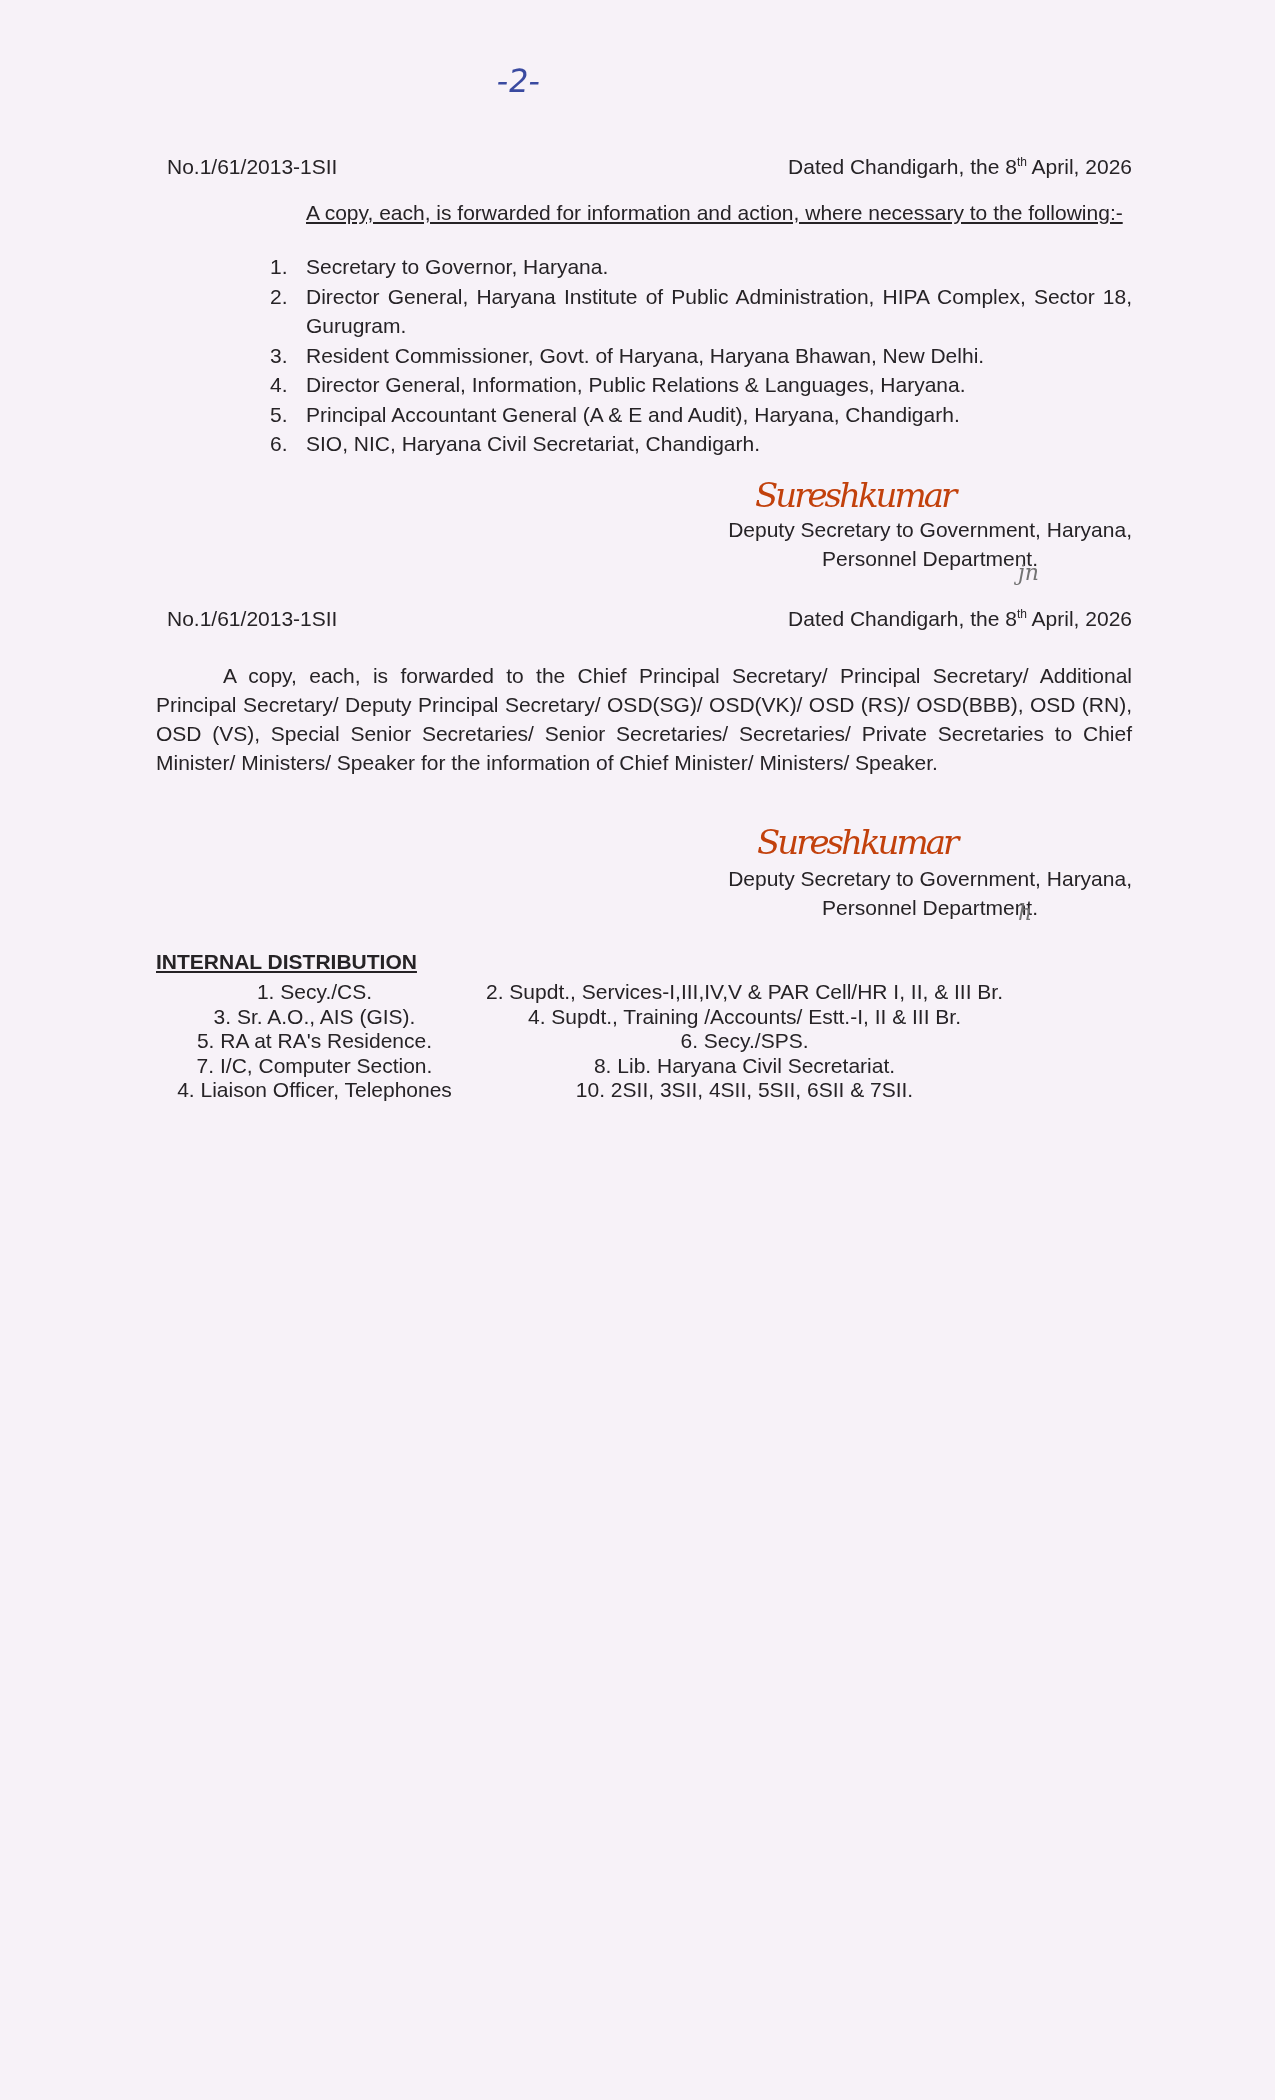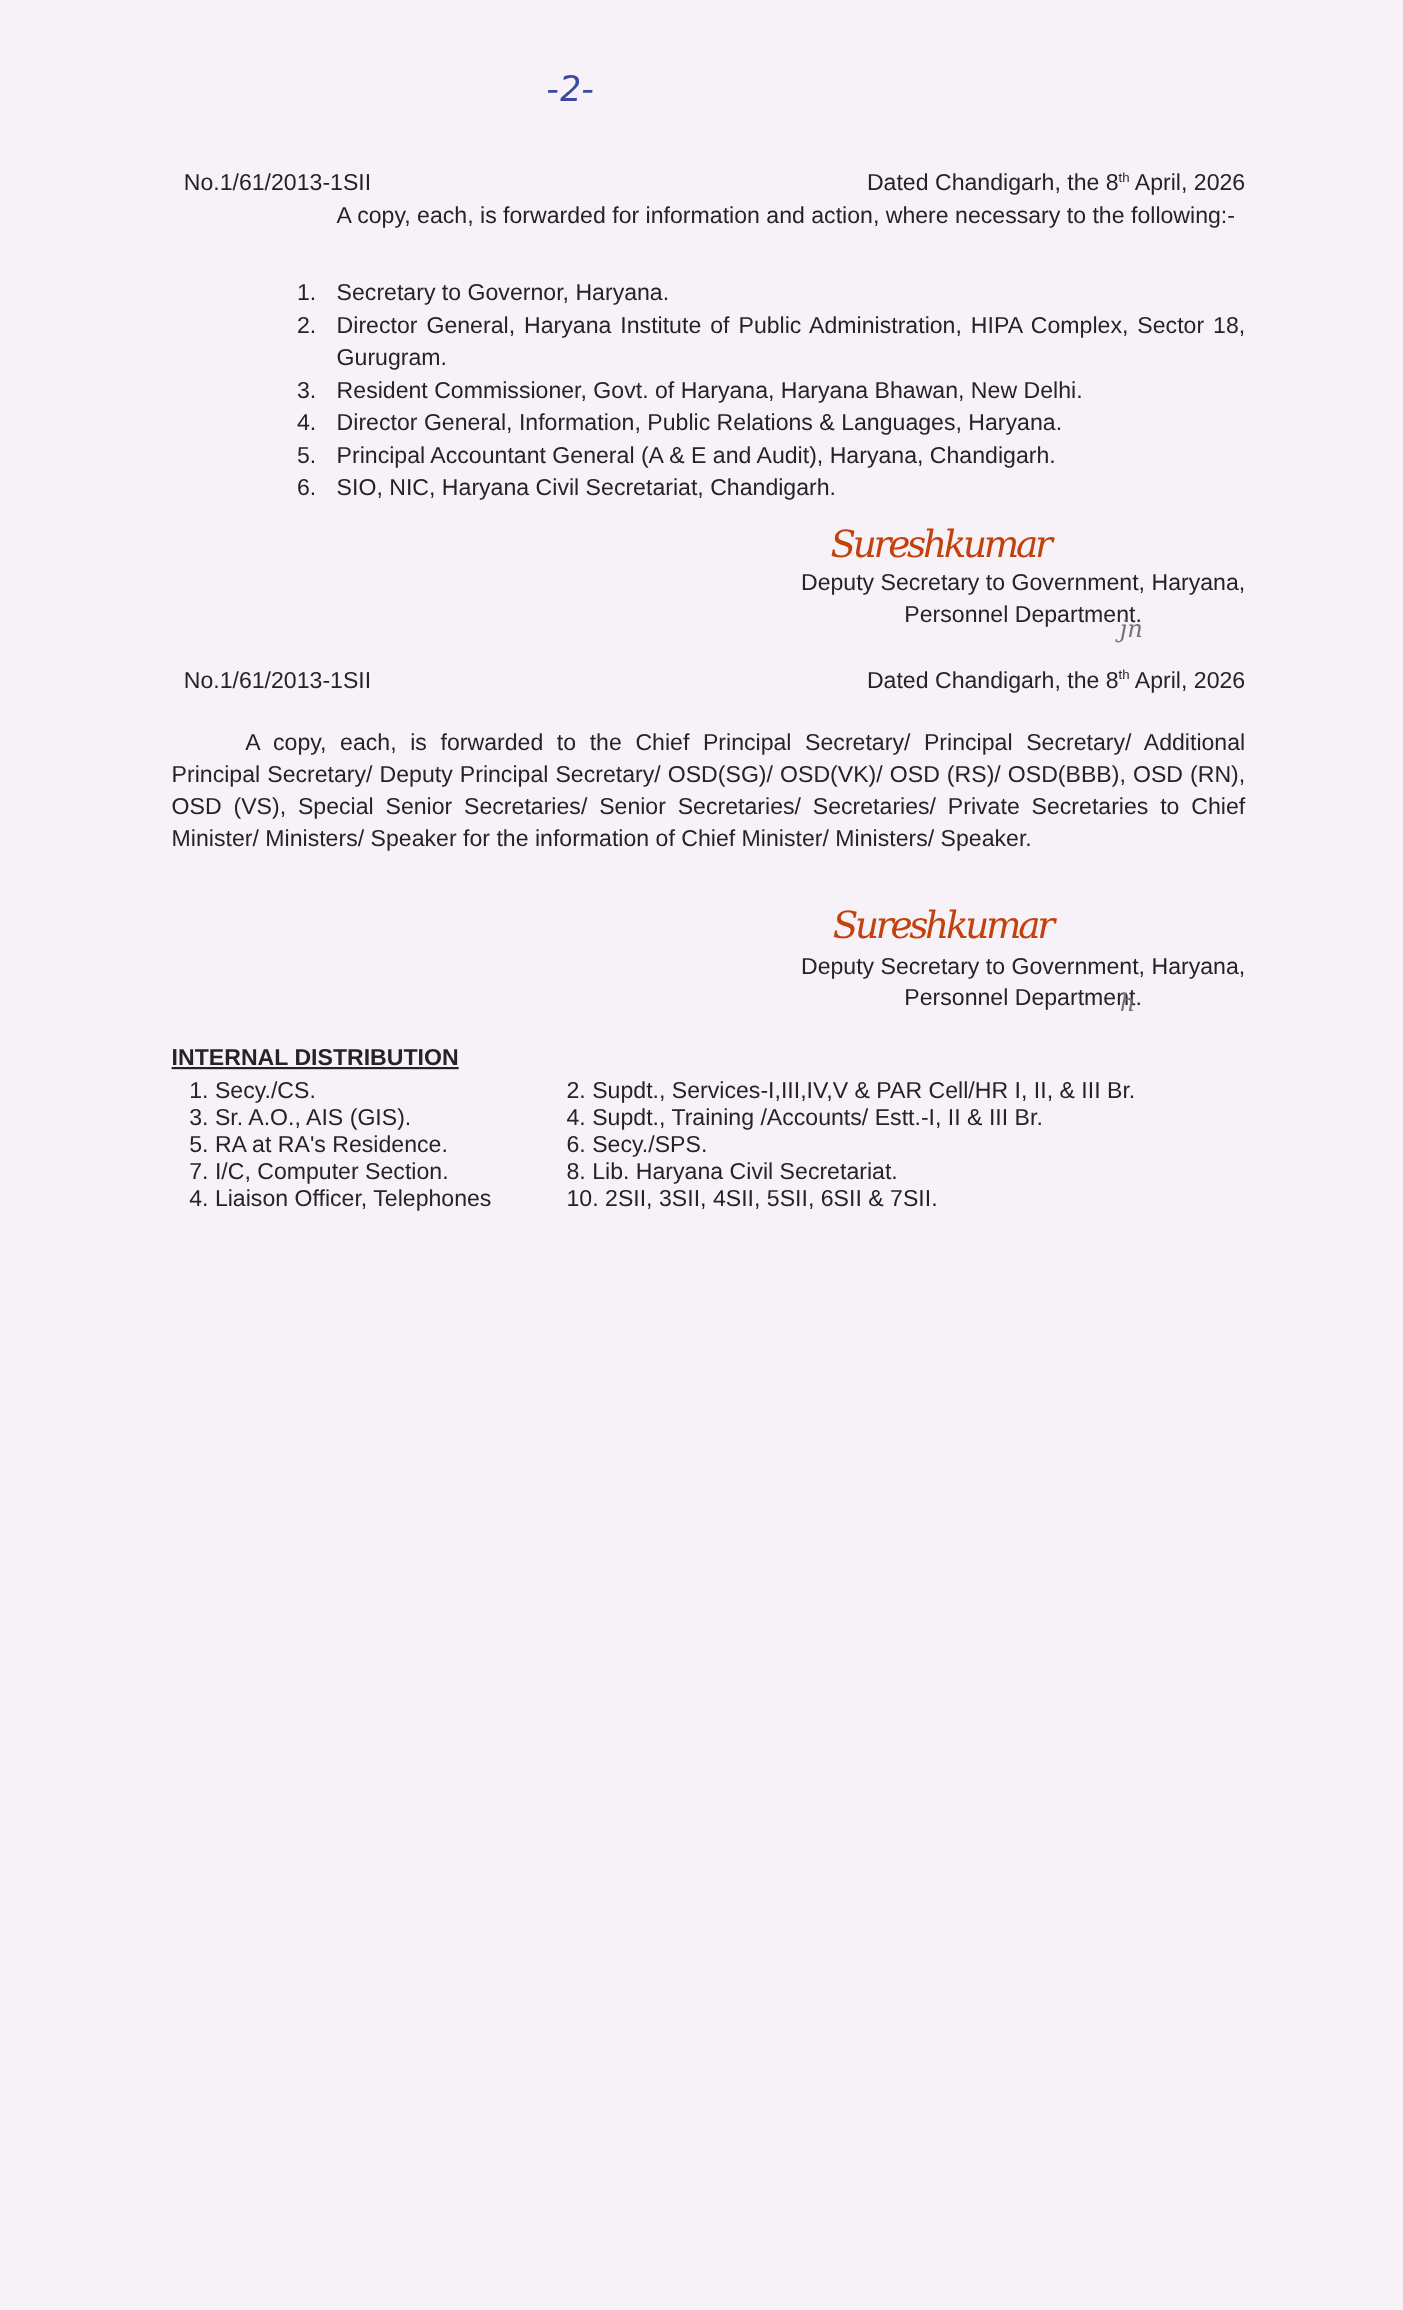--- a/index.html
+++ b/index.html
@@ -27,32 +27,32 @@
   .sign-block .desig { display:block; }
   .signature {
     position:absolute; font-family:"DejaVu Serif", serif; font-style:italic;
     color:#c2410c; font-size:34px; letter-spacing:-3px;
   }
   .initials {
     position:absolute; font-family:"DejaVu Serif", serif; font-style:italic;
     color:#737373; font-size:22px;
   }
   .dist-title { position:absolute; left:156px; top:950px; font-size:21px; font-weight:bold; text-decoration:underline; }
-  .dist-grid { position:absolute; left:172px; top:980px; display:grid; grid-template-columns:343px auto; font-size:21px; line-height:24.5px; }
+  .dist-grid { position:absolute; left:143px; top:980px; display:grid; grid-template-columns:343px auto; font-size:21px; line-height:24.5px;text-align:center; }
   sup { font-size:12px; line-height:0; vertical-align:super; }
 </style>
 </head>
 <body>
 
 <div class="page-mark">-2-</div>
 
 <div class="line left" style="top:155px;">No.1/61/2013-1SII</div>
 <div class="line right-date" style="top:155px;"><span>Dated Chandigarh, the 8</span><sup>th</sup><span> April, 2026</span></div>
 
-<div class="para" style="top:182px;"><span class="indent"></span><span>A copy, each, is forwarded for information and action, where necessary to the following:-</span></div>
+<div class="para" style="top:198px;text-decoration:underline;"><span class="indent"></span><span>A copy, each, is forwarded for information and action, where necessary to the following:-</span></div>
 
 <ul class="list" style="top:252px;">
   <li>
       <span class="num">1.</span>
       <span class="txt">Secretary to Governor, Haryana.</span>
     </li>
   <li>
       <span class="num">2.</span>
       <span class="txt">Director General, Haryana Institute of Public Administration, HIPA Complex, Sector 18, Gurugram.</span>
     </li>

